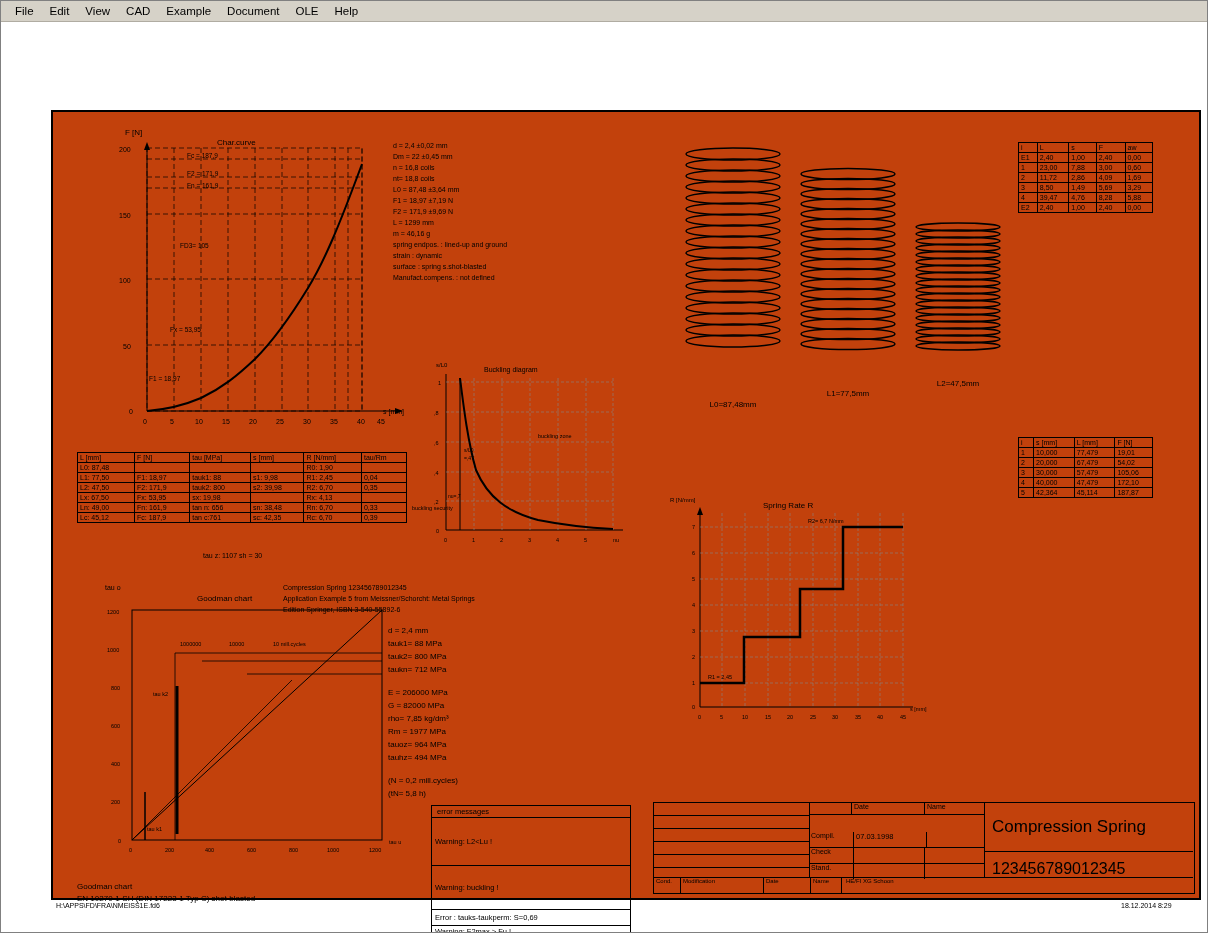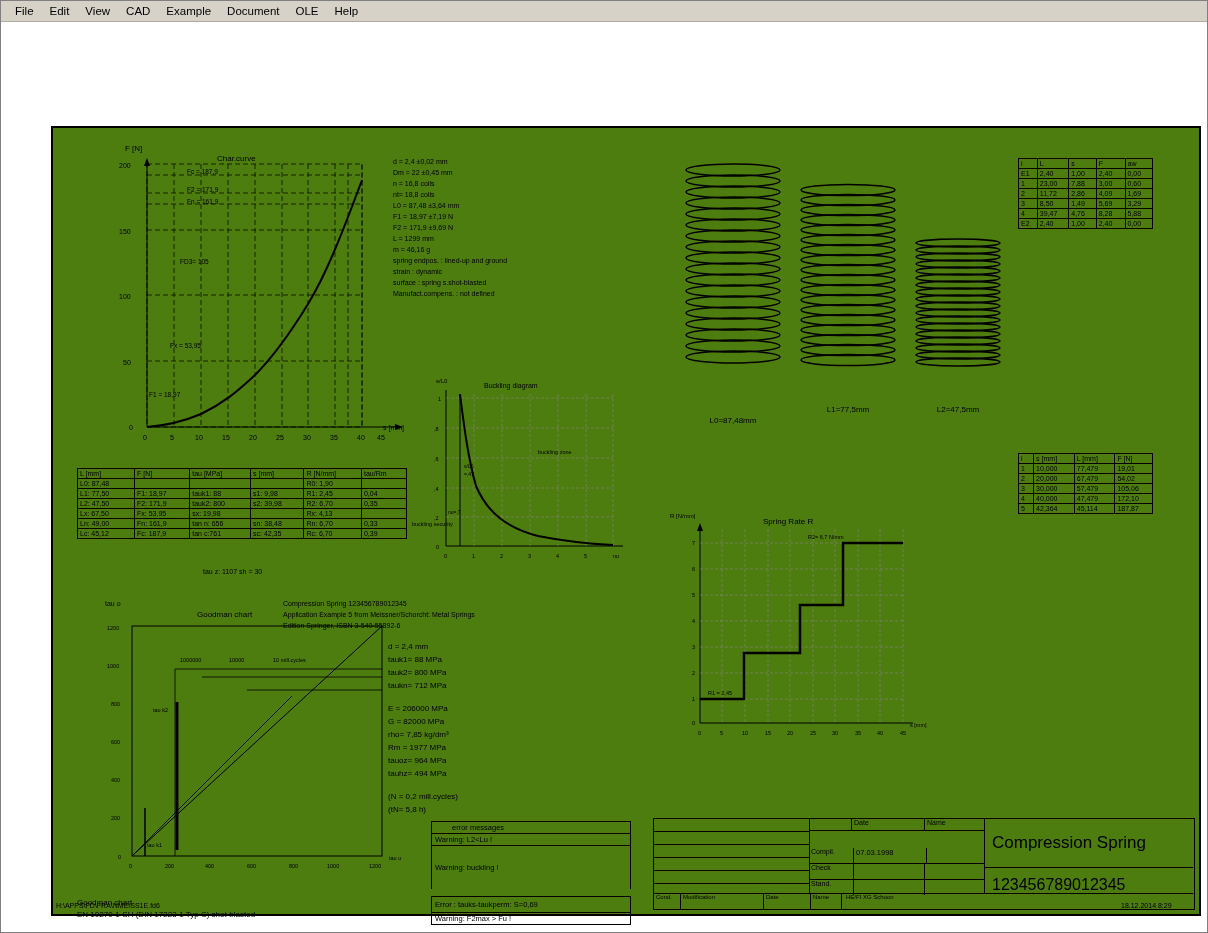--- a/index.html
+++ b/index.html
@@ -53,24 +53,24 @@
   .menubar .mi{padding:2px 8px;color:#000;text-align:right;}
   
   .client{
     flex:1 1 auto;background:#fff;position:relative;overflow:hidden;
   }
   .app-header{
     position:absolute;left:14px;top:12px;
     font-size:14.5px;color:#000;letter-spacing:.2px;
   }
   .sheet{
-    position:absolute;left:50px;top:104px;
+    position:absolute;left:50px;top:88px;
     width:1146px;height:786px;
     border:2px solid #000;
-    background:#4d7c0f;
+    background:#c2410c;
   }
   .sheet-inner{position:absolute;inset:0;}
   .footpath{
     position:absolute;left:55px;top:880px;font-size:7px;color:#000;
   }
   .footdate{
     position:absolute;left:1120px;top:880px;font-size:7px;color:#000;
   }
   
   .abs{position:absolute;}
@@ -253,21 +253,21 @@
               <ellipse cx="50" cy="80" rx="42" ry="4"></ellipse>
               <ellipse cx="50" cy="87" rx="42" ry="4"></ellipse>
               <ellipse cx="50" cy="94" rx="42" ry="4"></ellipse>
               <ellipse cx="50" cy="101" rx="42" ry="4"></ellipse>
               <ellipse cx="50" cy="108" rx="42" ry="4"></ellipse>
               <ellipse cx="50" cy="115" rx="42" ry="4"></ellipse>
               <ellipse cx="50" cy="122" rx="42" ry="4"></ellipse>
               <ellipse cx="50" cy="129" rx="42" ry="4"></ellipse>
             </g>
           </svg>
-          <div class="t8" style="text-align:center;margin-top:12px;">L2=47,5mm</div>
+          <div class="t8" style="text-align:center;margin-top:2px;">L2=47,5mm</div>
         </div>
 
         <table class="grid abs" style="left:965px;top:30px;width:135px;">
           <tbody>
               <tr>
             <th style="width:16px;">i</th>
             <th style="width:30px;">L</th>
             <th style="width:26px;">s</th>
             <th style="width:28px;">F</th>
             <th style="width:26px;">aw</th>
@@ -578,24 +578,24 @@
           <div>rho=   7,85 kg/dm³</div>
           <div>Rm =   1977 MPa</div>
           <div>tauoz=   964 MPa</div>
           <div>tauhz=   494 MPa</div>
           <div style="height:10px;"></div>
           <div>(N = 0,2 mill.cycles)</div>
           <div>(tN= 5,8 h)</div>
         </div>
 
         <div class="abs" style="left:378px;top:693px;width:200px;">
-          <div style="border:1px solid #000;border-bottom:none;padding:1px 20px;font-size:7.5px;">error messages</div>
-          <div style="border:1px solid #000;border-bottom:none;padding:1px 3px;font-size:7.5px;">Warning: L2&lt;Lu !</div>
+          <div style="border:1px solid #000;border-bottom:none;padding:1px 5px;font-size:7.5px;">error messages</div>
+          <div style="border:1px solid #000;border-bottom:none;padding:19px 3px;font-size:7.5px;">Warning: L2&lt;Lu !</div>
           <div style="border:1px solid #000;border-bottom:none;padding:17px 3px;font-size:7.5px;">Warning: buckling !</div>
-          <div style="border:1px solid #000;border-bottom:none;padding:3px 3px;font-size:7.5px;margin-top:7px;">Error  : tauks-taukperm: S=0,69</div>
+          <div style="border:1px solid #000;border-bottom:none;padding:3px 3px;font-size:7.5px;">Error  : tauks-taukperm: S=0,69</div>
           <div style="border:1px solid #000;padding:1px 3px;font-size:7.5px;">Warning: F2max &gt; Fu !</div>
         </div>
 
         <div class="abs" style="left:600px;top:690px;width:540px;height:90px;border:1px solid #000;">
 
           <div class="abs" style="left:0;top:0;width:155px;height:74px;border-right:1px solid #000;">
             <div style="border-bottom:1px solid #000;height:12px;"></div>
             <div style="border-bottom:1px solid #000;height:12px;"></div>
             <div style="border-bottom:1px solid #000;height:12px;"></div>
             <div style="border-bottom:1px solid #000;height:12px;"></div>

